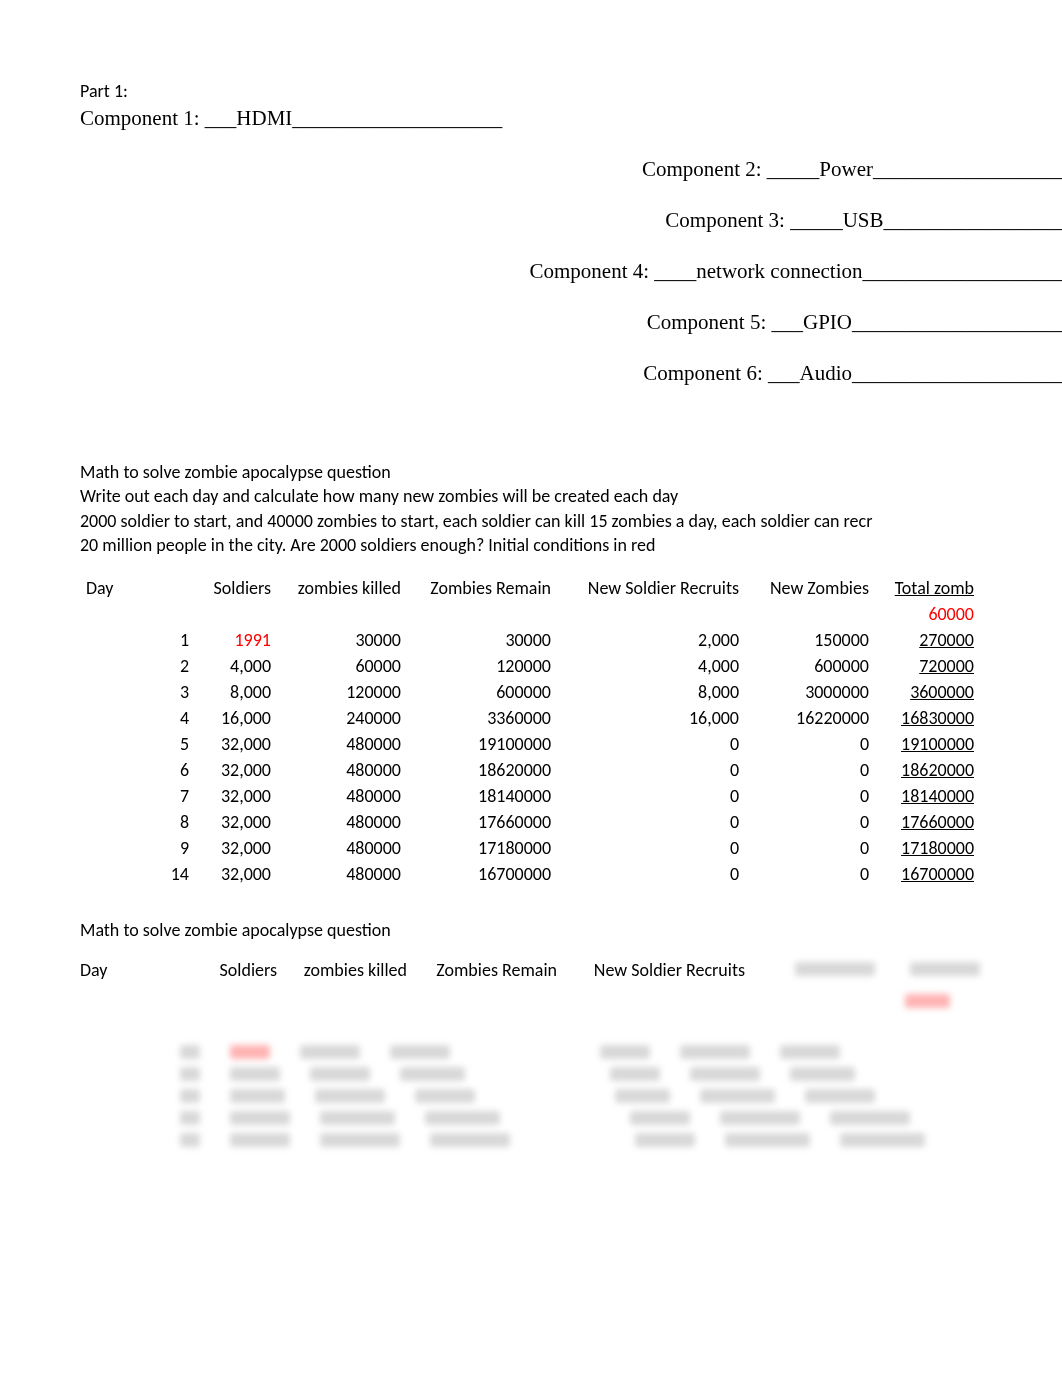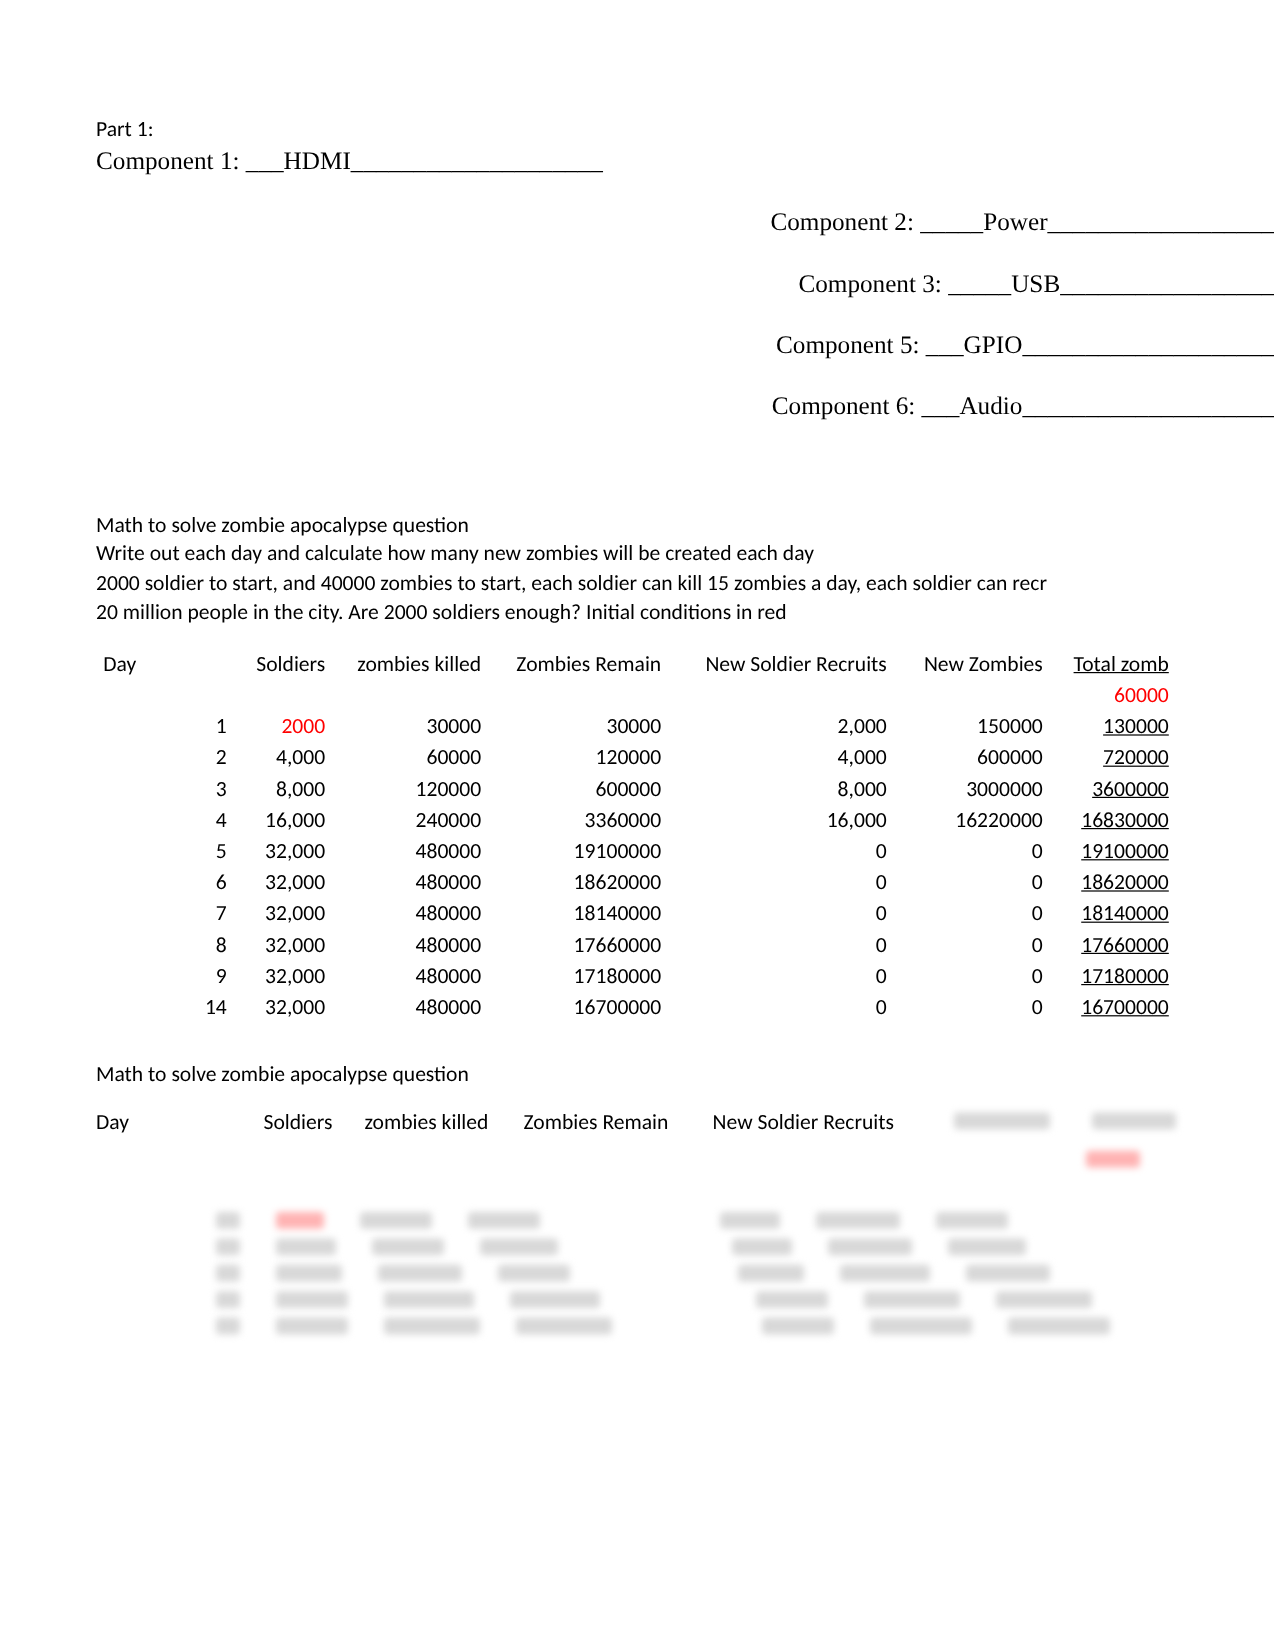--- a/index.html
+++ b/index.html
@@ -13,21 +13,20 @@
       background: #ffffff;
       font-family: Calibri, Arial, sans-serif;
       font-size: 18px;
       color: #000000;
       padding: 80px 0 0 80px;
       position: relative;
     }
     .part-label {
       font-size: 18px;
       margin-bottom: 4px;
-      margin-top: 16px;
     }
     .comp-line {
       font-family: "Times New Roman", serif;
       font-size: 21px;
       margin-bottom: 26px;
       white-space: pre;
     }
     .comp-line.first {
       margin-left: 0;
     }
@@ -107,20 +106,21 @@
   </style>
 </head>
 <body>
 
 <div class="part-label">Part 1:</div>
 
 <div id="components-block">
     <div class="comp-line first">Component 1: ___HDMI____________________</div>
     <div class="comp-line indent">Component 2: _____Power__________________</div>
     <div class="comp-line indent">Component 3: _____USB_________________</div>
+    <div class="comp-line indent">Component 4: ____network connection___________________</div>
     <div class="comp-line indent">Component 5: ___GPIO____________________</div>
     <div class="comp-line indent">Component 6: ___Audio____________________</div>
   </div>
 
 <div class="section-gap"></div>
 
 <div class="instructions">
   <span class="line">Math to solve zombie apocalypse question</span>
   <span class="line">Write out each day and calculate how many new zombies will be created each day</span>
   <span class="line">2000 soldier to start, and 40000 zombies to start, each soldier can kill 15 zombies a day, each soldier can recr</span>
@@ -147,26 +147,26 @@
         <td></td>
         <td></td>
         <td></td>
       <td class="red">60000</td>
     </tr>
   </thead>
   <tbody id="table1-body">
       <tr>
         <td class="col-day"></td>
         <td class="col-num">1</td>
-        <td class="col-soldiers red">2000</td>
+        <td class="col-soldiers red">1991</td>
         <td class="col-killed">30000</td>
         <td class="col-remain">30000</td>
         <td class="col-recruits">2,000</td>
         <td class="col-newz">150000</td>
-        <td class="col-total">130000</td>
+        <td class="col-total">270000</td>
       </tr>
       <tr>
         <td class="col-day"></td>
         <td class="col-num">2</td>
         <td class="col-soldiers">4,000</td>
         <td class="col-killed">60000</td>
         <td class="col-remain">120000</td>
         <td class="col-recruits">4,000</td>
         <td class="col-newz">600000</td>
         <td class="col-total">720000</td>

